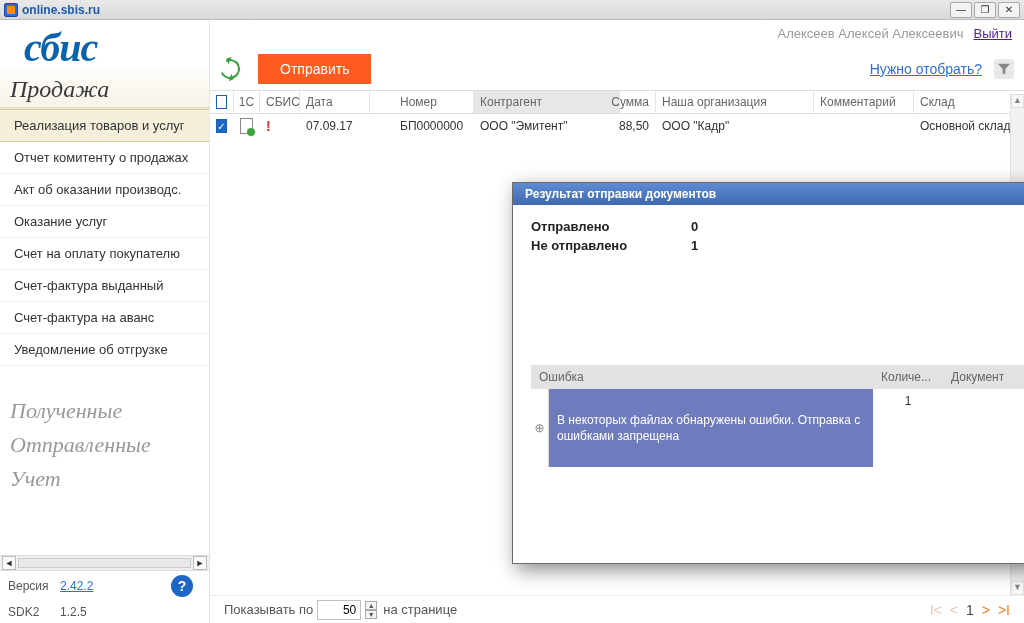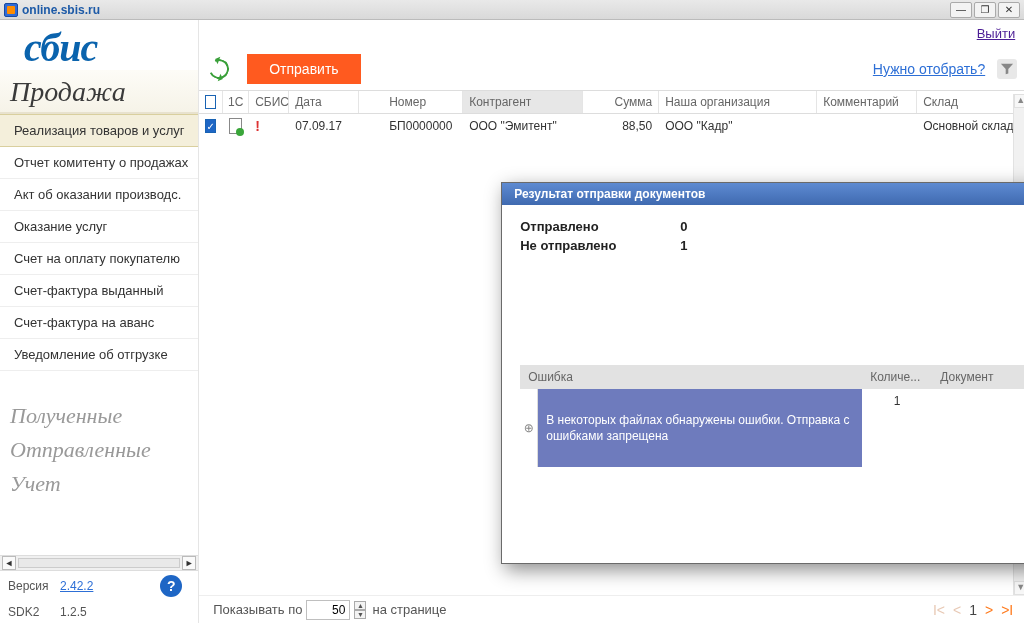--- a/index.html
+++ b/index.html
@@ -14,21 +14,21 @@
   .titlebar .win-btn { width:22px; height:16px; display:inline-flex; align-items:center; justify-content:center; margin-left:2px; border:1px solid #aaa; background:#f3f3f3; border-radius:2px; font-size:10px; font-family: "Segoe UI Symbol","Arial"; cursor:default;}
   
   
   .layout { display:flex; position:absolute; top:20px; bottom:0; left:0; right:0;}
   .sidebar { width:210px; background:#fff; display:flex; flex-direction:column; border-right:1px solid #e5e5e5;}
   .main { flex:1; display:flex; flex-direction:column; position:relative;}
 
   
   .logo-wrap { padding: 8px 20px 2px 24px;}
   .logo { font-family: Georgia, serif; font-style: italic; font-weight:bold; font-size:40px; color:#0a63ad; letter-spacing:-1px; line-height:1;}
-  .section-title { font-family: Georgia, serif; font-style: italic; font-size:28px; color:#3a3a3a; padding:6px 10px 4px 10px; border-bottom: 2px solid #e8e2ce; background:linear-gradient(#fdfcf7,#f6f3e8);}
+  .section-title { font-family: Georgia, serif; font-style: italic; font-size:24px; color:#3a3a3a; padding:6px 10px 4px 10px; border-bottom: 2px solid #e8e2ce; background:linear-gradient(#fdfcf7,#f6f3e8);}
   .nav-item { padding:8px 10px 8px 14px; font-size:13px; color:#333; border-bottom:1px solid #eee; white-space:nowrap; overflow:hidden; cursor:pointer;}
   .nav-item.active { background:#f4efdb; border-top:1px solid #d9cf9e; border-bottom:1px solid #d9cf9e;}
   .group-title { font-family: Liberation Serif, serif; font-style: italic; font-size:22px; color:#999; padding:6px 10px 2px 10px;}
   .sidebar-bottom { margin-top:auto; }
   .side-scroll { height:16px; background:#f0f0f0; border-top:1px solid #ddd; border-bottom:1px solid #ddd; display:flex; align-items:center;}
   .side-scroll .arrow-btn { width:14px; height:14px; border:1px solid #bbb; background:#fafafa; font-size:9px; display:inline-flex; align-items:center; justify-content:center; margin:0 2px;}
   .side-scroll .track { flex:1; height:10px; background:#e9e9e9; border:1px solid #ccc;}
   .ver-row { padding:4px 8px; font-size:12px; color:#555; display:flex; align-items:center;}
   .ver-row .k { width:52px;}
   .ver-row a { color:#2d6fd6; text-decoration:underline;}
@@ -52,21 +52,21 @@
 
   
   .tbl-head { display:flex; align-items:stretch; font-size:12px; color:#666; border-top:1px solid #ddd; border-bottom:1px solid #ddd;}
   .tbl-head .col, .tbl-row .col { border-right:1px solid #e5e5e5; padding:4px 6px; display:flex; align-items:center;}
   .col.chk{width:24px;justify-content:center;}
   .col.ic{width:26px;justify-content:center;}
   .col.sbis{width:40px;}
   .col.date{width:70px;}
   .col.num{width:80px;margin-left:24px;}
   .col.kagent{flex:1;min-width:120px;}
-  .col.sum{width:76px;justify-content:flex-end;}
+  .col.sum{width:36px;justify-content:flex-end;}
   .col.org{width:158px;}
   .col.comment{width:100px;}
   .col.sklad{width:110px;border-right:none;}
   .tbl-head .col.kagent { background:#e7e7e7;}
   .tbl-row { display:flex; align-items:stretch; font-size:12px; color:#333;}
   .tbl-row .col{border-right:1px solid transparent;}
   .chkbox { width:14px; height:14px; border:1px solid #1963b3; background:#1e66c5; color:#fff; display:inline-flex; align-items:center; justify-content:center; font-size:10px;}
   .chkbox.empty{background:#fff;color:transparent;}
   .doc-icon{ width:14px; height:16px; border:1px solid #888; background:#fff; position:relative;}
   .doc-icon::after{content:"";position:absolute;right:-3px;bottom:-3px;width:8px;height:8px;background:#3aa63a;border-radius:50%;font-size:7px;color:#fff;}
@@ -151,20 +151,21 @@
       </div>
       <div class="ver-row">
         <span class="k">SDK2</span>
         <span>1.2.5</span>
       </div>
     </div>
   </div>
 
   <div class="main">
     <div class="main-top">
+      <span>Алексеев Алексей Алексеевич</span>
       <a href="#">Выйти</a>
     </div>
 
     <div class="toolbar">
       <div class="refresh-icon"></div>
       <button class="send-btn">Отправить</button>
       <div class="tb-right">
         <a href="#">Нужно отобрать?</a>
         <div class="filter-icon">
           <svg viewBox="0 0 16 16">

